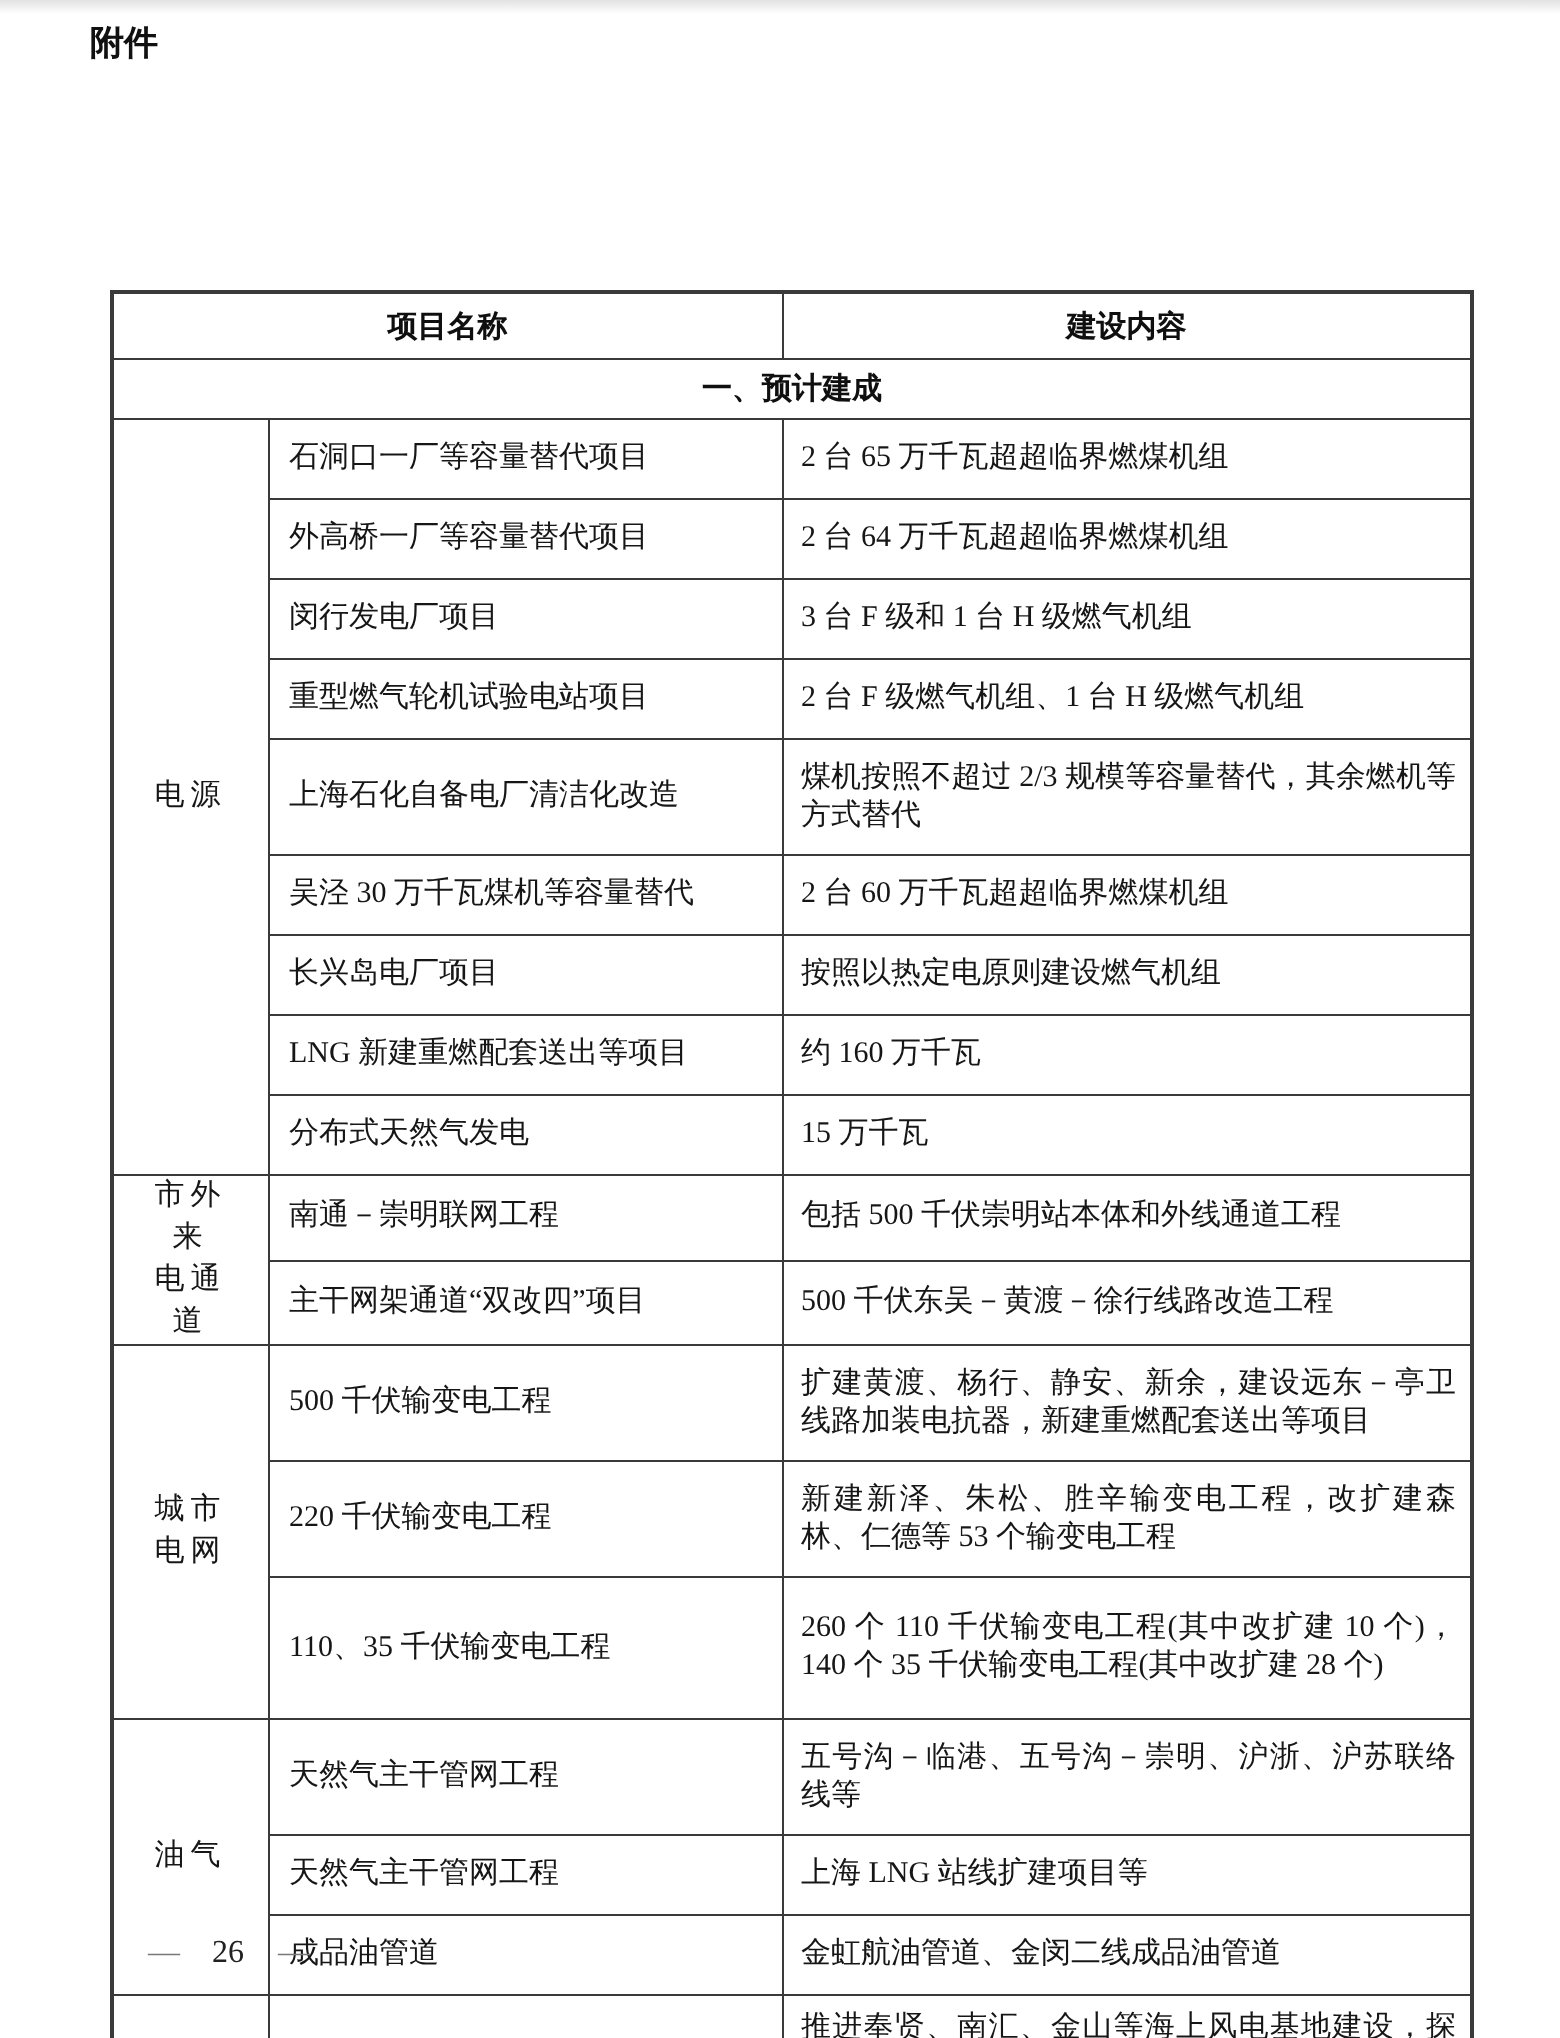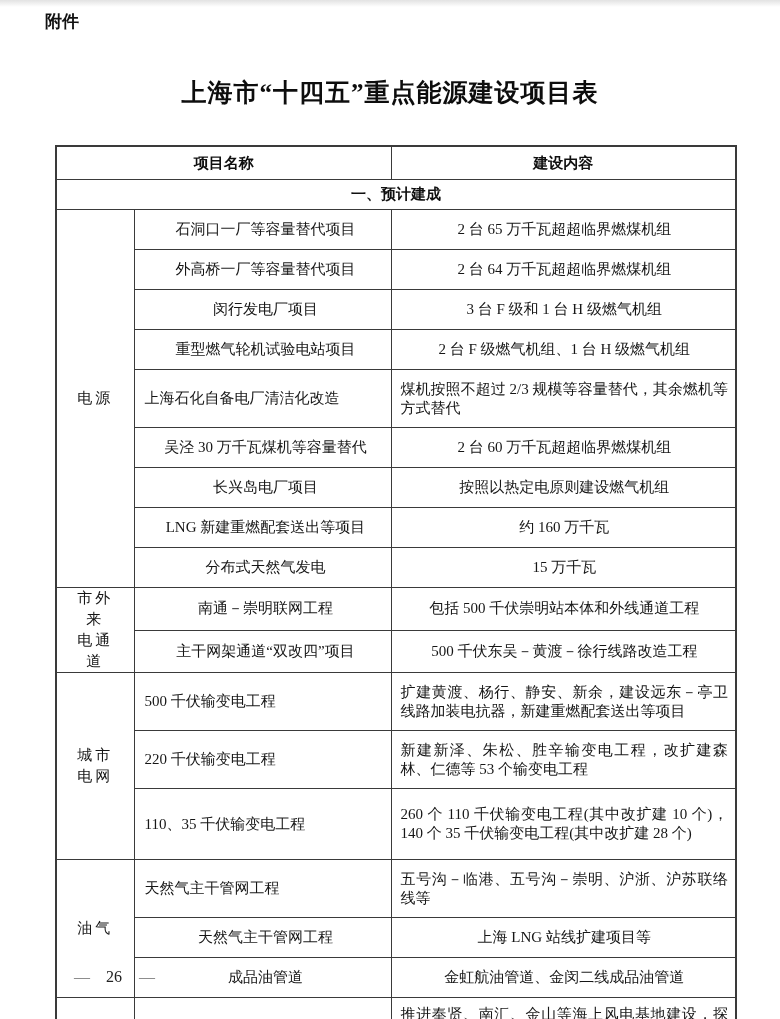--- a/index.html
+++ b/index.html
@@ -84,21 +84,21 @@
     line-height: 19px;
     text-align: left;
     color: #161616;
   }
   td.content {
     padding: 4px 7px 4px 9px;
     line-height: 19px;
     text-align: justify;
     color: #161616;
   }
-  tr.rs td { height: 31px; text-align: center; }
+  tr.rs td { height: 31px; }
   tr.rd td { height: 49px; }
   tr.rt td { height: 62px; }
 
   .footer {
     position: absolute;
     left: 74px;
     top: 968px;
     display: flex;
     align-items: center;
     gap: 17px;
@@ -107,21 +107,20 @@
   }
   .footer .dash { color: #7a7a7a; letter-spacing: -1px; }
 </style>
 </head>
 <body>
 
 <div class="page">
 
   <div class="attachment">附件</div>
 
-  <h1 class="title">上海市“十四五”重点能源建设项目表</h1>
 
   <table class="projects">
     <colgroup>
       <col class="c-cat">
         <col class="c-name">
         <col class="c-content">
     </colgroup>
 
     <tbody>
         <tr class="header-row">

